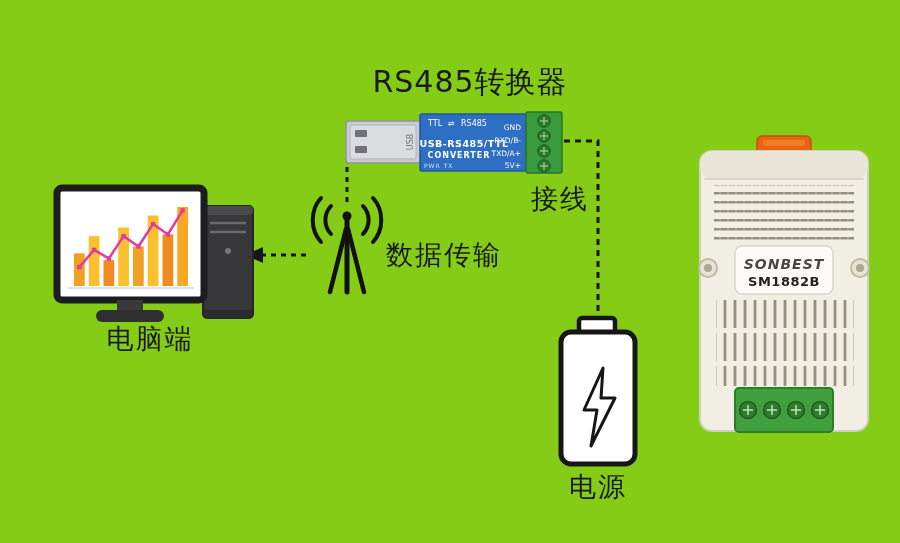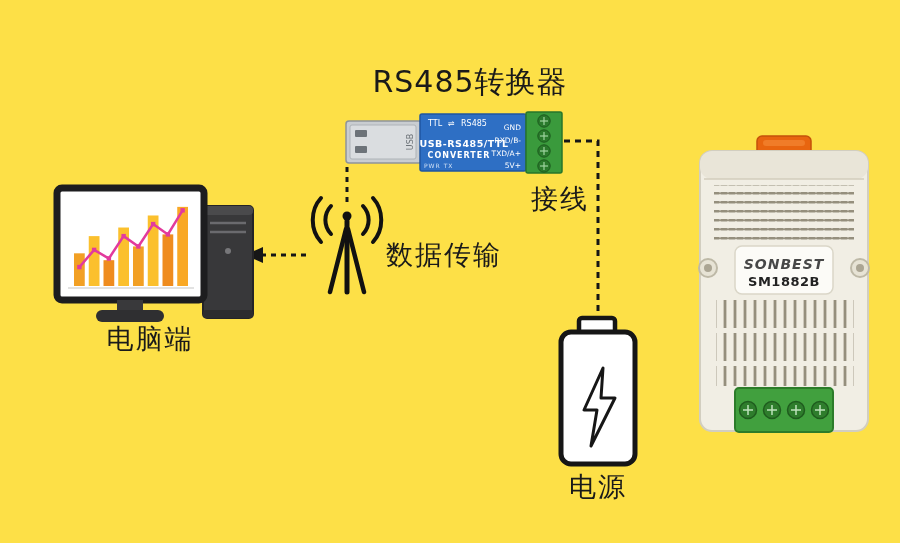--- a/index.html
+++ b/index.html
@@ -1,19 +1,19 @@
 <!DOCTYPE html>
 <html><head>
 <meta charset="utf-8">
 <style>
   html,body{margin:0;padding:0;background:#ffffff;}
   .canvas{
     position:relative;
     width:900px;height:543px;
-    background:#fde047;
+    background:#84cc16;
     font-family:"DejaVu Sans","Liberation Sans",sans-serif;
     overflow:hidden;
   }
   svg text{
     font-family:"DejaVu Sans","Liberation Sans",sans-serif;
     fill:#1a1a1a;
   }
   .title-text{font-size:30px;text-anchor:middle;letter-spacing:1px;font-weight:500;}
   .big-label{font-size:27px;letter-spacing:2px;font-weight:500;}
   .big-label-mid{font-size:27px;letter-spacing:2px;text-anchor:middle;font-weight:500;}

